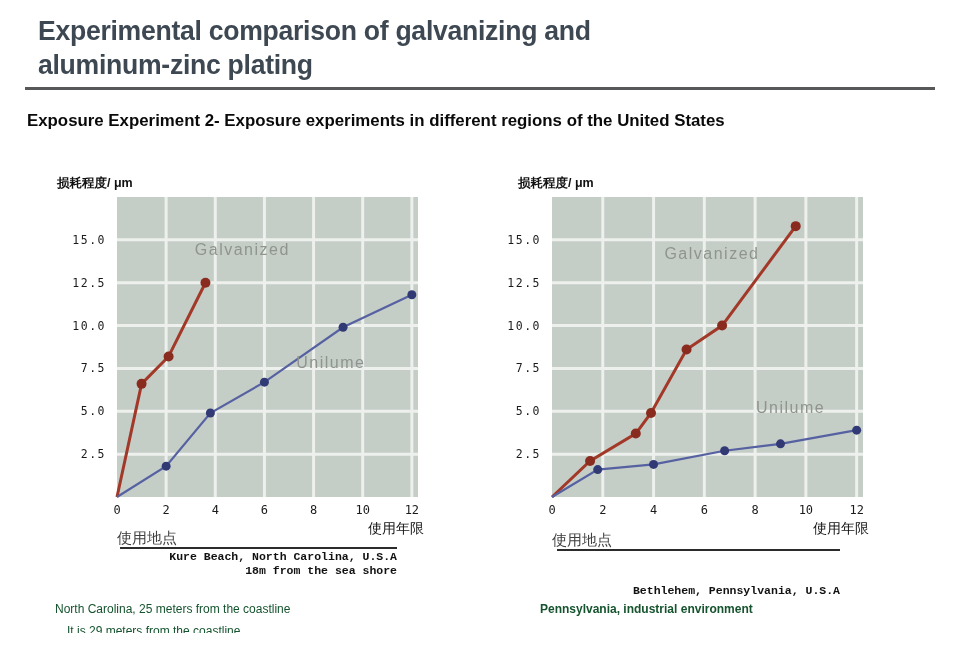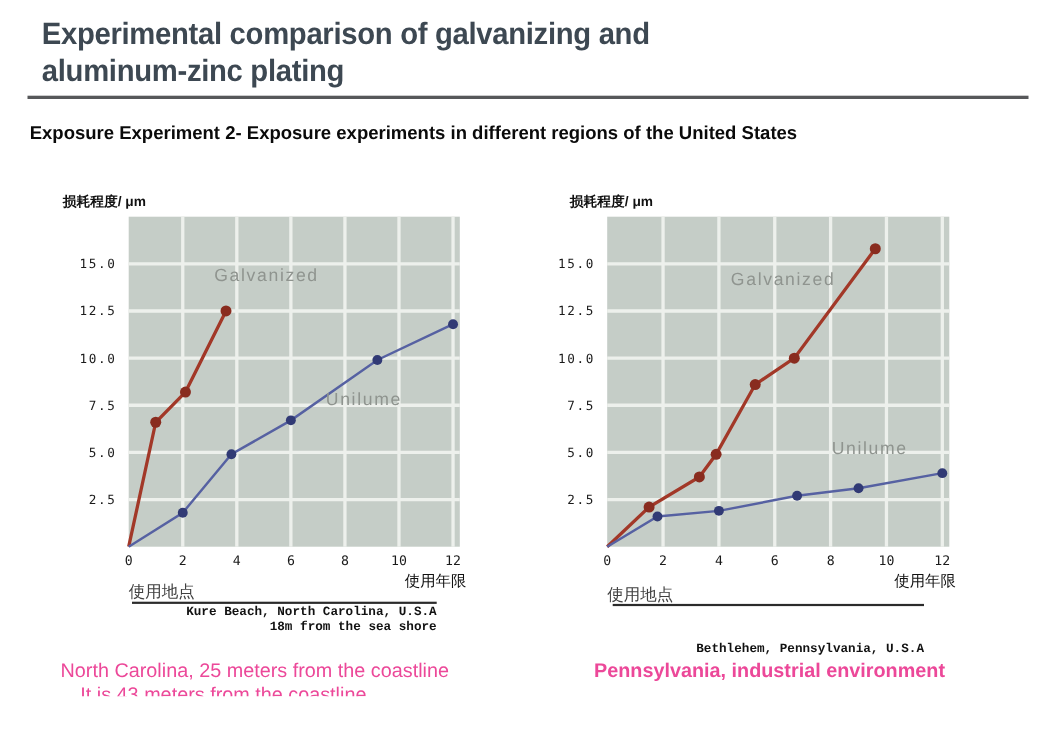--- a/index.html
+++ b/index.html
@@ -24,21 +24,21 @@
            font-weight:700;font-size:11.5px;color:#111;text-align:right;line-height:14px;}
 
   #below0{left:117px;top:529px;width:301px;}
   #rule0{left:120px;top:547px;width:277px;}
   #cap0{left:120px;top:550px;width:277px;}
 
   #below1{left:552px;top:531px;width:311px;}
   #rule1{left:557px;top:549px;width:283px;}
   #cap1{left:557px;top:552px;width:283px;margin-top:32px;}
 
-  .footer{position:absolute;font-size:18px;color:#ec4899;line-height:22px;}
+  .footer{position:absolute;font-size:12px;color:#14532d;line-height:22px;}
   #footer-left{left:55px;top:598px;}
   #footer-right{left:540px;top:598px;font-weight:bold;}
 </style>
 </head>
 <body>
 
 <div class="slide">
 
   <div class="title">
     <div>Experimental comparison of galvanizing and</div>
@@ -160,17 +160,17 @@
   </div>
 
   <div id="below1" class="below-label">使用地点</div>
   <div id="rule1" class="cap-rule"></div>
   <div id="cap1" class="caption">
     <div>Bethlehem, Pennsylvania, U.S.A</div>
   </div>
 
   <div id="footer-left" class="footer">
     <div>North Carolina, 25 meters from the coastline</div>
-    <div>，It is 43 meters from the coastline</div>
+    <div>，It is 29 meters from the coastline</div>
   </div>
   <div id="footer-right" class="footer">Pennsylvania, industrial environment</div>
 
 </div>
 
 </body></html>

